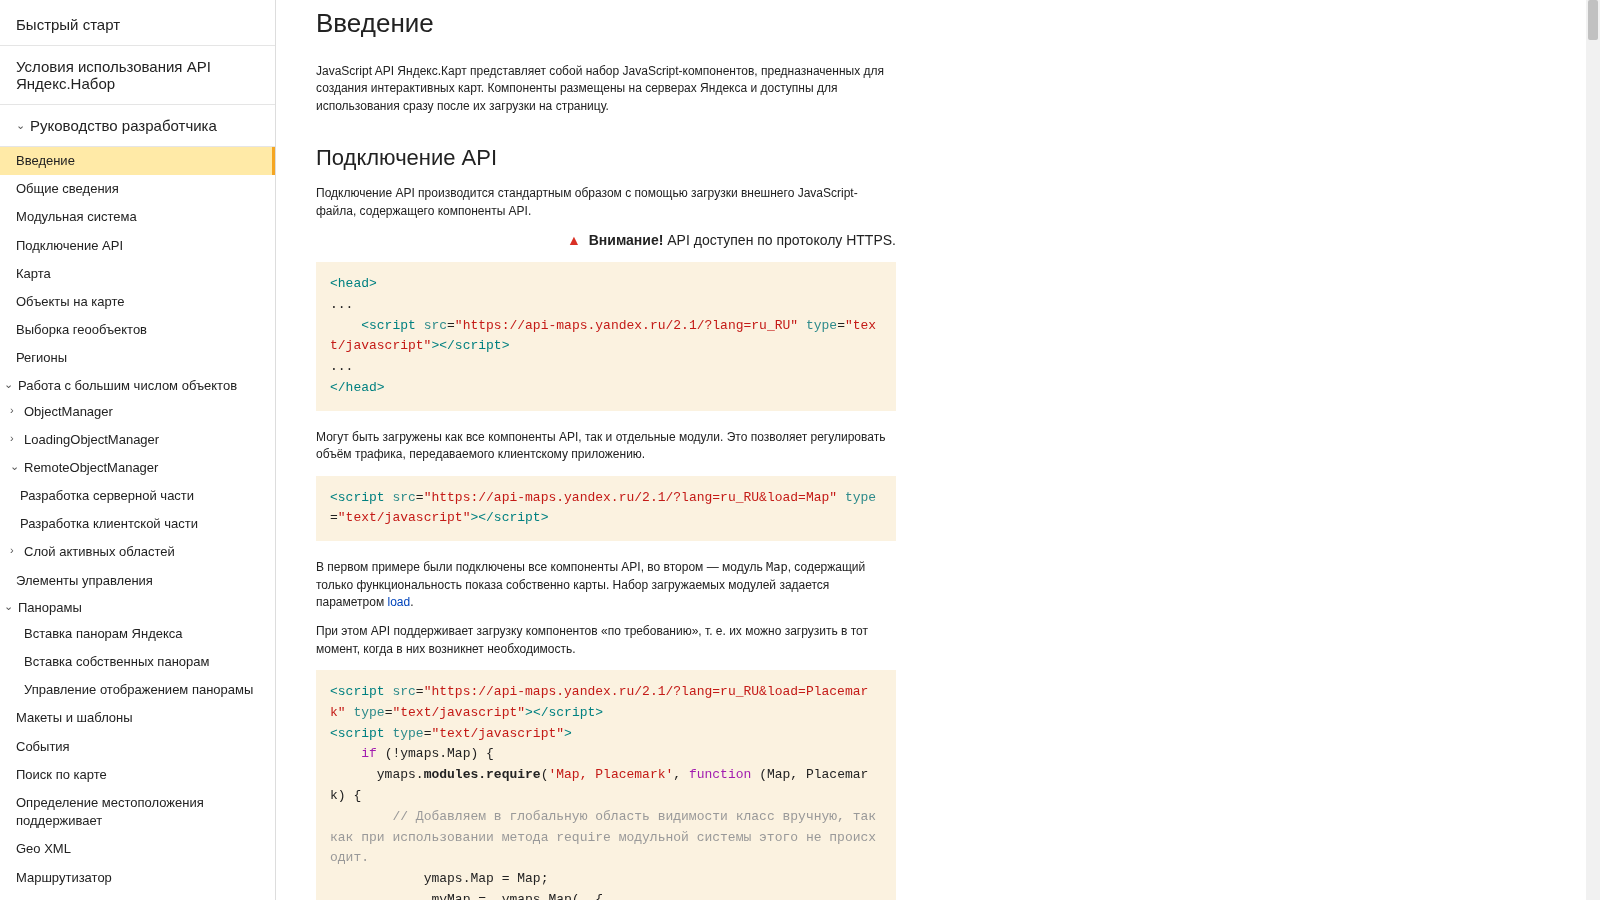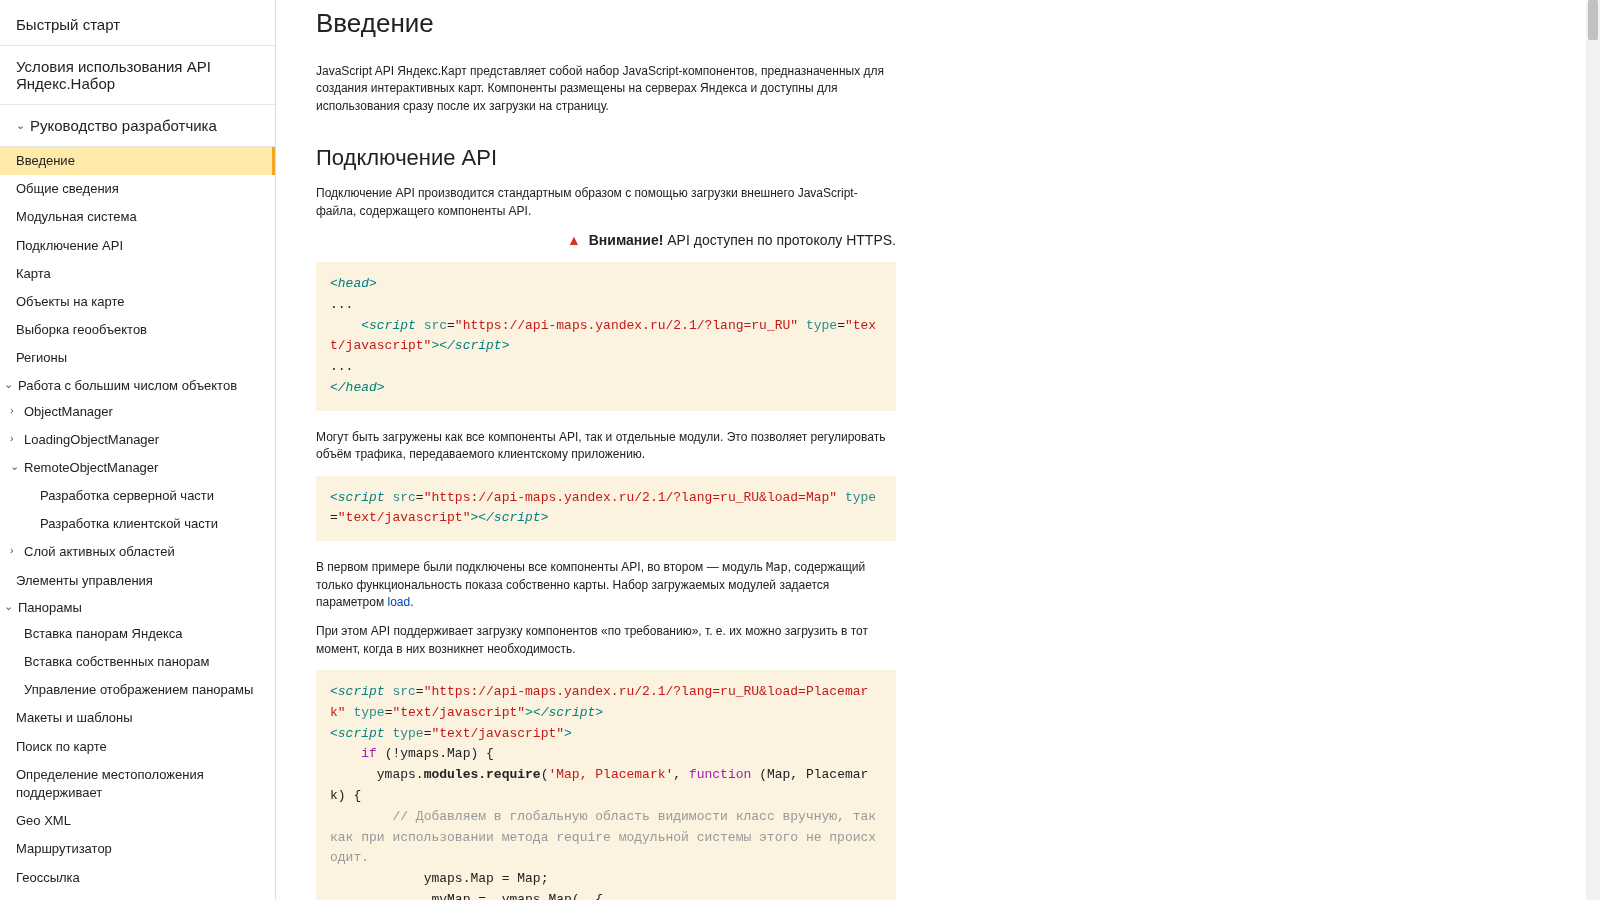--- a/index.html
+++ b/index.html
@@ -35,21 +35,21 @@
   font-size: 13px;
   cursor: pointer;
   line-height: 1.4;
 }
 .sb-item.active {
   background: #ffeaa7;
   border-right: 3px solid #f5a623;
 }
 .sb-item.lvl1 { padding-left: 16px; }
 .sb-item.lvl2 { padding-left: 24px; }
-.sb-item.lvl3 { padding-left: 40px; }
+.sb-item.lvl3 { padding-left: 20px; }
 .sb-item.lvl2 .chev, .sb-item.lvl3 .chev { margin-left: -14px; }
 .sb-subgroup-head {
   padding: 5px 0 5px 16px;
   font-size: 13px;
   cursor: pointer;
   display: flex;
   align-items: flex-start;
 }
 .sb-subgroup-head .chev { flex-shrink: 0; margin-left: -12px; }
 .content {
@@ -67,21 +67,21 @@
 pre.code {
   background: #fbf2e0;
   padding: 12px 14px;
   font-family: "Courier New", monospace;
   font-size: 13px;
   line-height: 1.6;
   white-space: pre-wrap;
   word-break: break-all;
   margin-bottom: 18px;
 }
-.tag { color: #008080; font-style: italic; }
+.tag { color: #008080; }
 .attr { color: #2e8b8b; }
 .str { color: #c41a16; }
 .kw { color: #a21caf; }
 .cm { color: #999; }
 a.inline { color: #0044bb; text-decoration: none; }
 .scrollbar-track {
   position: fixed; right: 0; top: 0; bottom: 0; width: 14px; background: #f1f1f1;
 }
 .scrollbar-thumb {
   position: absolute; right: 2px; top: 0; width: 10px; height: 40px; background: #c1c1c1; border-radius: 2px;
@@ -136,20 +136,21 @@
 
     <div class="sb-subgroup-head">
       <span class="chev">⌄</span>
       <span>Панорамы</span>
     </div>
     <div class="sb-item lvl2">Вставка панорам Яндекса</div>
     <div class="sb-item lvl2">Вставка собственных панорам</div>
     <div class="sb-item lvl2">Управление отображением панорамы</div>
 
     <div class="sb-item lvl1">Макеты и шаблоны</div>
+    <div class="sb-item lvl1">События</div>
     <div class="sb-item lvl1">Поиск по карте</div>
     <div class="sb-item lvl1">Определение местоположения поддерживает</div>
     <div class="sb-item lvl1">Geo XML</div>
     <div class="sb-item lvl1">Маршрутизатор</div>
     <div class="sb-item lvl1">Геоссылка</div>
 
   </nav>
 
   <main class="content">
     <div class="content-inner">

